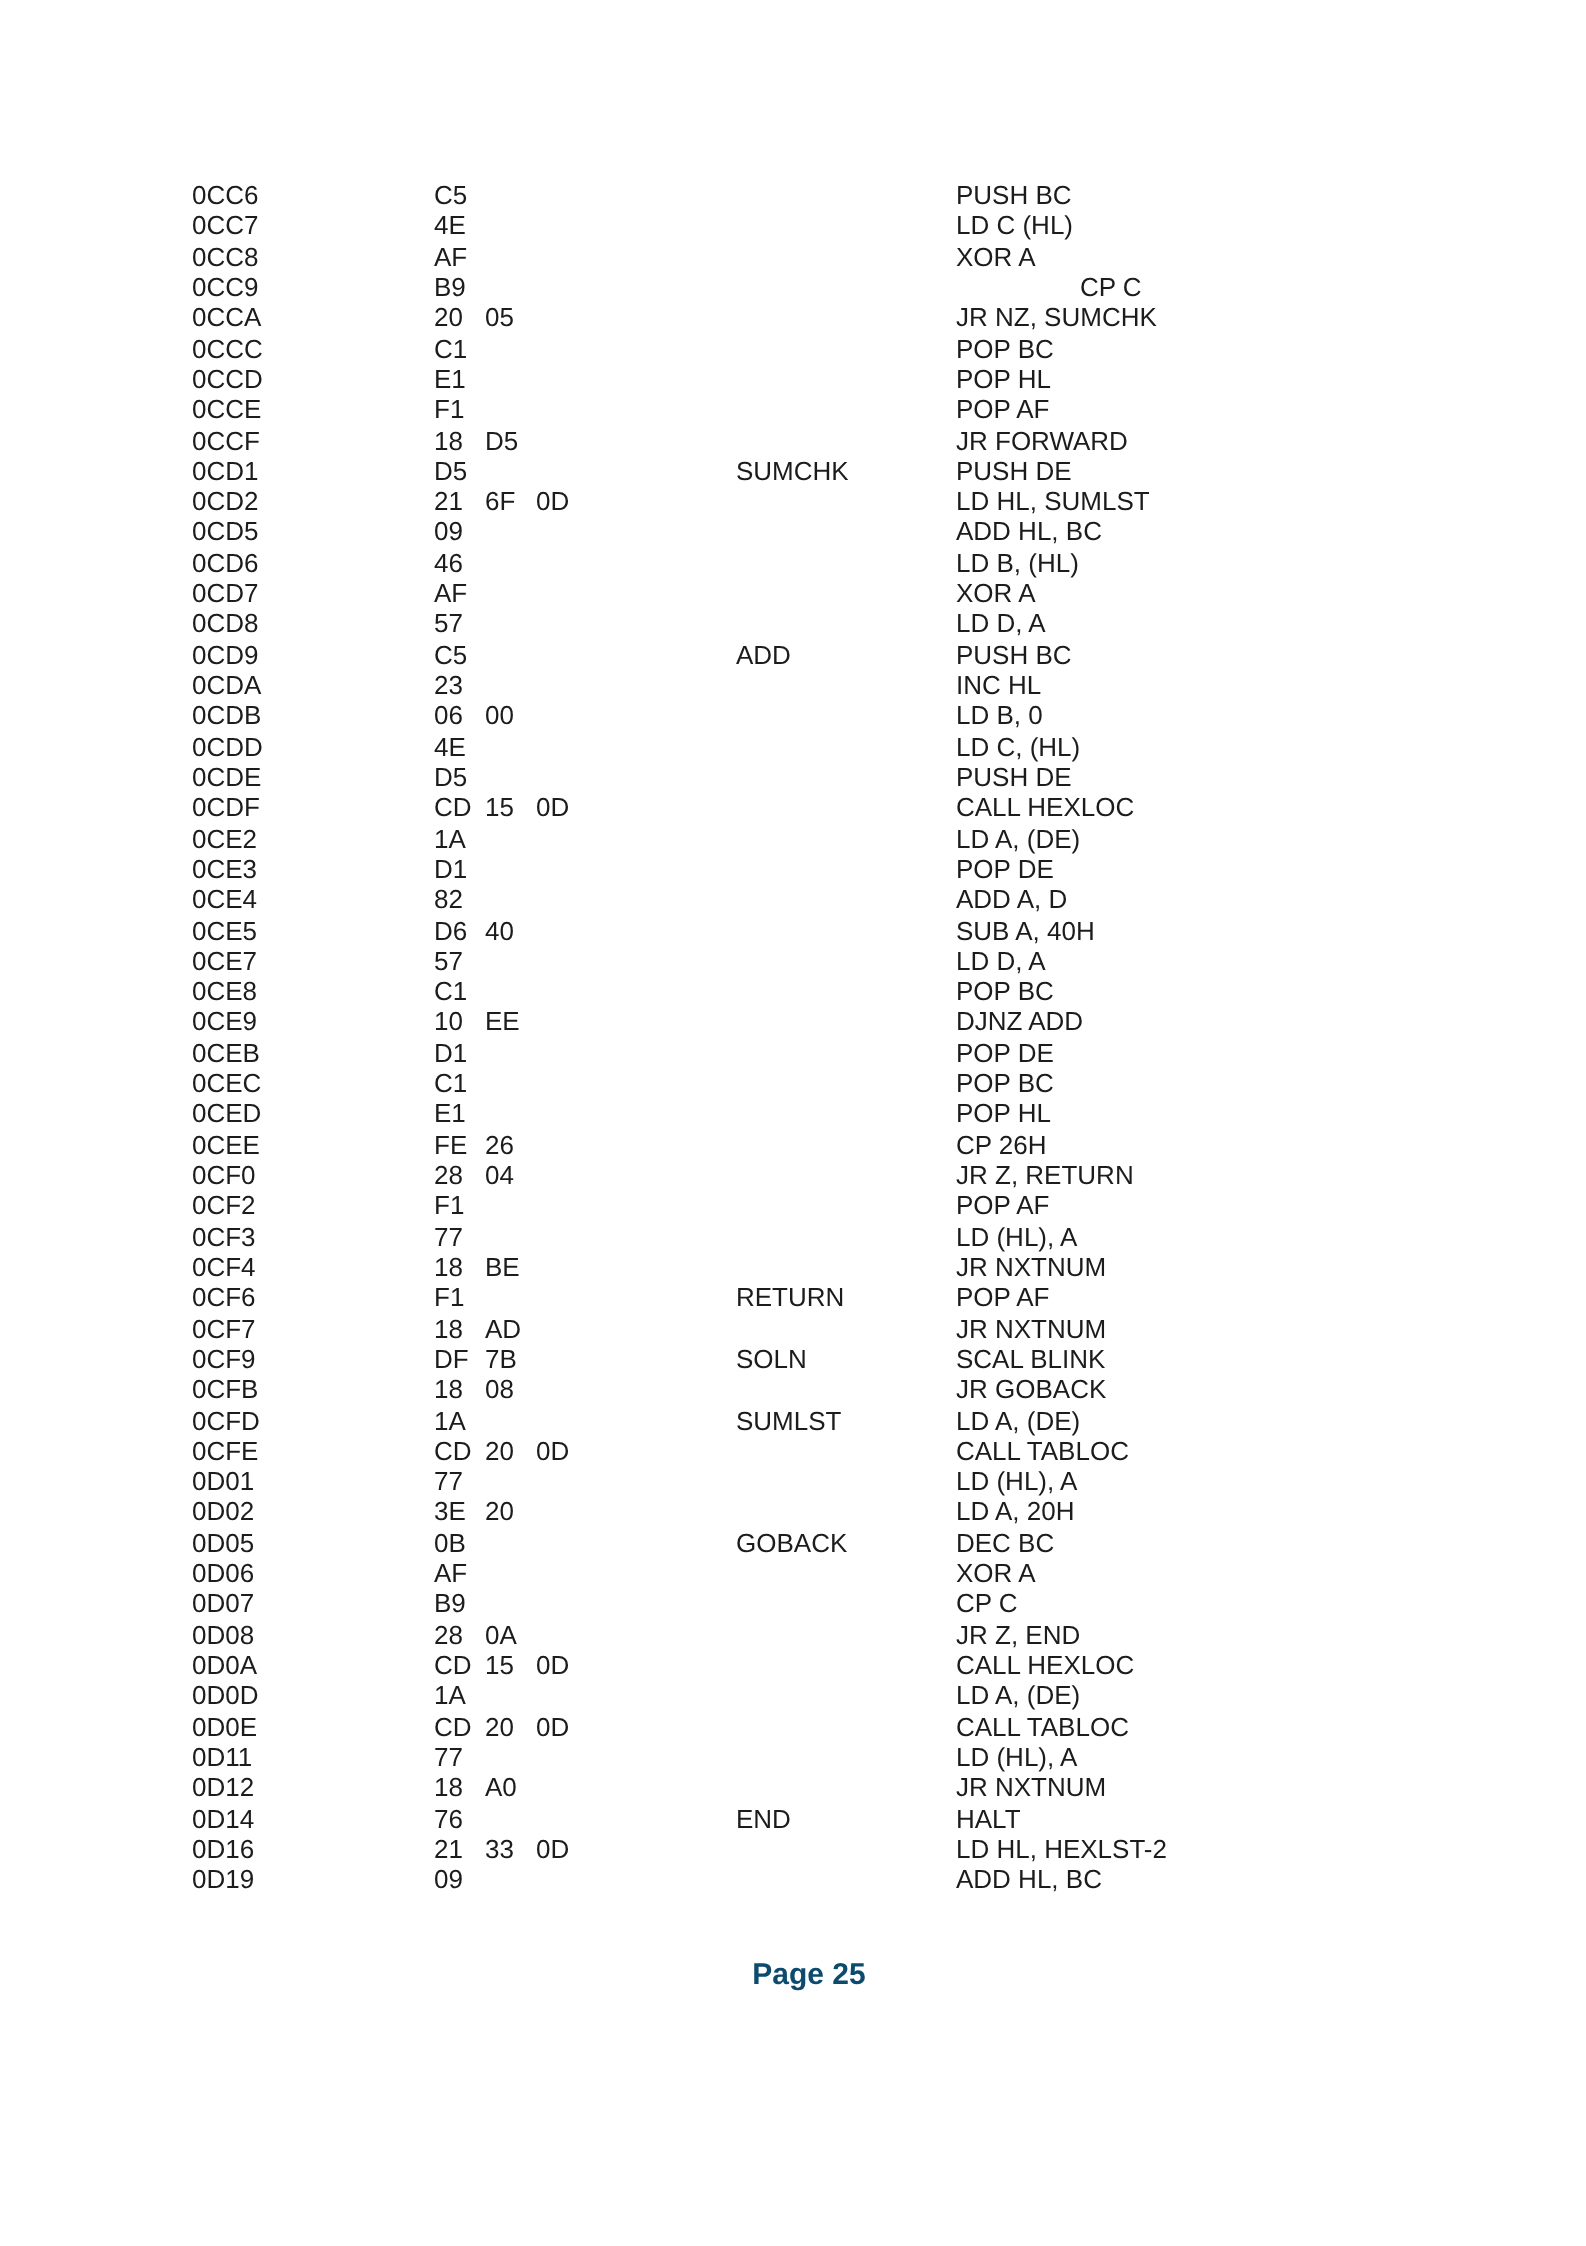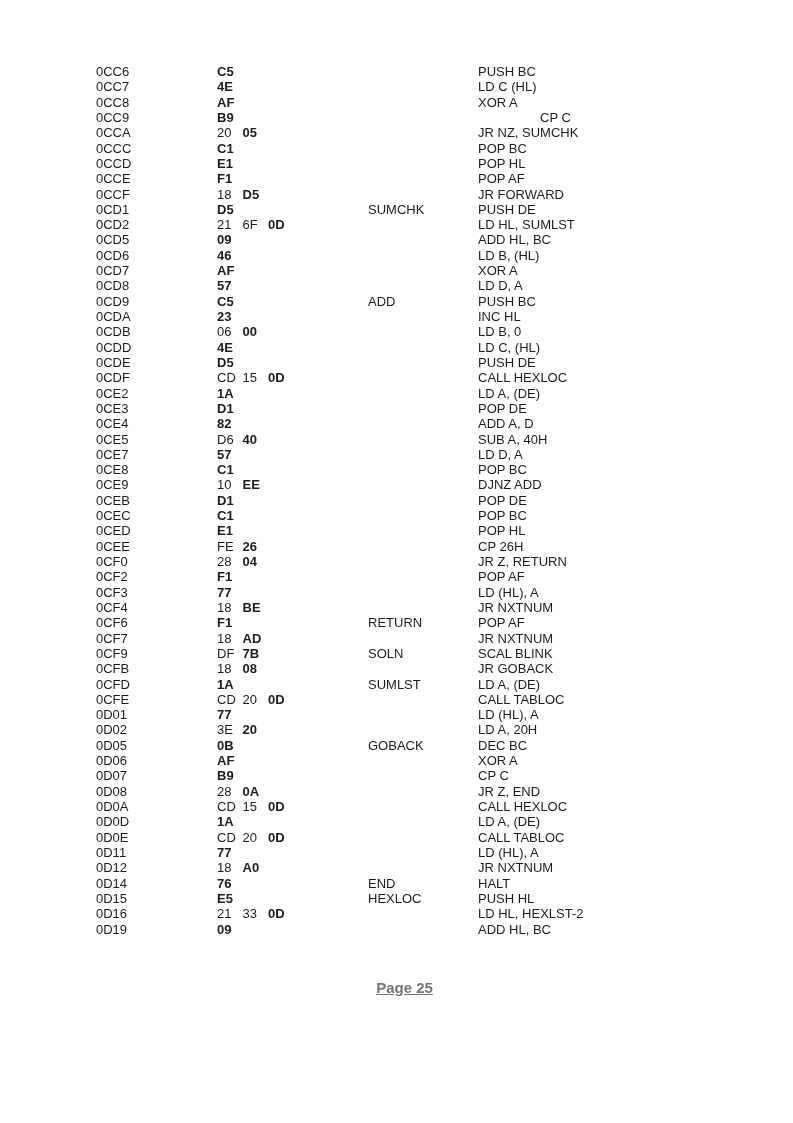--- a/index.html
+++ b/index.html
@@ -11,21 +11,21 @@
     position: relative;
     width: 793px;
     height: 1123px;
     background: #ffffff;
     overflow: hidden;
     font-family: "Liberation Sans", "DejaVu Sans", sans-serif;
     color: #1c1c1c;
   }
   .listing {
     position: absolute;
-    top: 64px;
+    top: 90px;
     left: 0;
     width: 771px;
   }
   .row {
     position: relative;
     height: 15.32px;
     font-size: 13px;
     line-height: 15.32px;
     white-space: pre;
   }
@@ -36,35 +36,34 @@
   .cell.addr  { left: 96px; }
   .cell.bytes { left: 217px; }
   .cell.label { left: 368px; text-align: center; }
   .cell.instr { left: 478px; }
   .cell.instr.indent { left: 540px; }
   .byte {
     display: inline-block;
     width: 25.5px;
     white-space: pre;
   }
-  .byte:last-child { width: auto; font-weight: bold; }
+  .byte:last-child { width: auto; }
   .footer {
     position: absolute;
     top: 979px;
     left: 0;
     width: 793px;
     text-align: center;
   }
   .pagenum {
     display: inline-block;
     transform: translateX(8px);
     font-size: 15px;
     font-weight: bold;
-    color: #737373;
-    text-decoration: underline;
+    color: #0c4a6e;
   }
 </style>
 </head>
 <body>
 
 <div class="page">
   <div class="listing" id="listing">
       <div class="row"><span class="cell addr">0CC6</span><span class="cell bytes"><span class="byte">C5</span></span><span class="cell instr">PUSH BC</span></div>
       <div class="row"><span class="cell addr">0CC7</span><span class="cell bytes"><span class="byte">4E</span></span><span class="cell instr">LD C (HL)</span></div>
       <div class="row"><span class="cell addr">0CC8</span><span class="cell bytes"><span class="byte">AF</span></span><span class="cell instr">XOR A</span></div>
@@ -112,20 +111,19 @@
       <div class="row"><span class="cell addr">0D05</span><span class="cell bytes"><span class="byte">0B</span></span><span class="cell label">GOBACK</span><span class="cell instr">DEC BC</span></div>
       <div class="row"><span class="cell addr">0D06</span><span class="cell bytes"><span class="byte">AF</span></span><span class="cell instr">XOR A</span></div>
       <div class="row"><span class="cell addr">0D07</span><span class="cell bytes"><span class="byte">B9</span></span><span class="cell instr">CP C</span></div>
       <div class="row"><span class="cell addr">0D08</span><span class="cell bytes"><span class="byte">28</span><span class="byte">0A</span></span><span class="cell instr">JR Z, END</span></div>
       <div class="row"><span class="cell addr">0D0A</span><span class="cell bytes"><span class="byte">CD</span><span class="byte">15</span><span class="byte">0D</span></span><span class="cell instr">CALL HEXLOC</span></div>
       <div class="row"><span class="cell addr">0D0D</span><span class="cell bytes"><span class="byte">1A</span></span><span class="cell instr">LD A, (DE)</span></div>
       <div class="row"><span class="cell addr">0D0E</span><span class="cell bytes"><span class="byte">CD</span><span class="byte">20</span><span class="byte">0D</span></span><span class="cell instr">CALL TABLOC</span></div>
       <div class="row"><span class="cell addr">0D11</span><span class="cell bytes"><span class="byte">77</span></span><span class="cell instr">LD (HL), A</span></div>
       <div class="row"><span class="cell addr">0D12</span><span class="cell bytes"><span class="byte">18</span><span class="byte">A0</span></span><span class="cell instr">JR NXTNUM</span></div>
       <div class="row"><span class="cell addr">0D14</span><span class="cell bytes"><span class="byte">76</span></span><span class="cell label">END</span><span class="cell instr">HALT</span></div>
-      <div class="row"><span class="cell addr">0D15</span><span class="cell bytes"><span class="byte">E5</span></span><span class="cell label">HEXLOC</span><span class="cell instr">PUSH HL</span></div>
       <div class="row"><span class="cell addr">0D16</span><span class="cell bytes"><span class="byte">21</span><span class="byte">33</span><span class="byte">0D</span></span><span class="cell instr">LD HL, HEXLST-2</span></div>
       <div class="row"><span class="cell addr">0D19</span><span class="cell bytes"><span class="byte">09</span></span><span class="cell instr">ADD HL, BC</span></div>
     </div>
   <div class="footer">
     <span class="pagenum">Page 25</span>
   </div>
 </div>
 
 </body></html>

